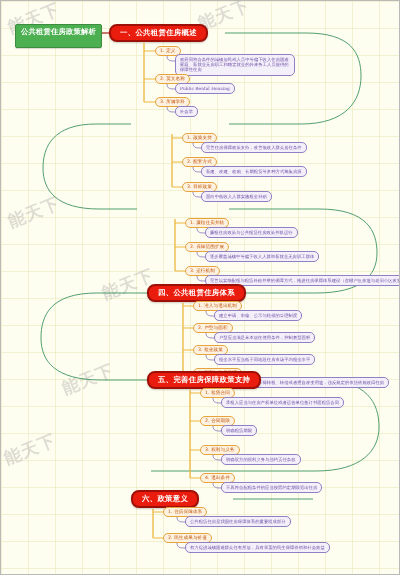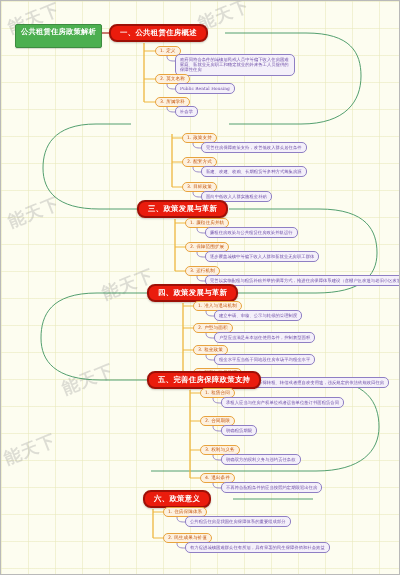--- a/index.html
+++ b/index.html
@@ -206,32 +206,31 @@
 
   <div class="sub-node" style="left:181px; top:132px;">1. 政策支持</div>
   <div class="leaf-node nowrap" style="left:200px; top:141px;">完善住房保障政策支持，改善低收入群众居住条件</div>
 
   <div class="sub-node" style="left:181px; top:156px;">2. 配套方式</div>
   <div class="leaf-node nowrap" style="left:200px; top:165px;">新建、改建、收购、长期租赁等多种方式筹集房源</div>
 
   <div class="sub-node" style="left:181px; top:181px;">3. 目标政策</div>
   <div class="leaf-node nowrap" style="left:200px; top:190px;">面向中低收入人群实施租金补贴</div>
 
-  <div class="sec-node" style="left:136px; top:199px;">三、政策发展与革新</div>
 
   <div class="sub-node" style="left:184px; top:217px;">1. 廉租住房并轨</div>
   <div class="leaf-node nowrap" style="left:204px; top:226px;">廉租住房政策与公共租赁住房政策并轨运行</div>
 
   <div class="sub-node" style="left:184px; top:241px;">2. 保障范围扩展</div>
   <div class="leaf-node nowrap" style="left:204px; top:250px;">逐步覆盖城镇中等偏下收入人群和新就业无房职工群体</div>
 
   <div class="sub-node" style="left:184px; top:265px;">3. 运行机制</div>
   <div class="leaf-node nowrap" style="left:204px; top:274px;">完善以实物配租与租赁补贴并举的保障方式，推进住房保障体系建设（含棚户区改造与老旧小区改造等）</div>
 
-  <div class="sec-node" style="left:146px; top:283px;">四、政策发展与革新</div>
+  <div class="sec-node" style="left:146px; top:283px;">四、公共租赁住房体系</div>
 
   <div class="sub-node" style="left:192px; top:300px;">1. 准入与退出机制</div>
   <div class="leaf-node nowrap" style="left:213px; top:309px;">建立申请、审核、公示与轮候的管理制度</div>
 
   <div class="sub-node" style="left:192px; top:322px;">2. 户型与面积</div>
   <div class="leaf-node nowrap" style="left:213px; top:331px;">户型应当满足基本居住使用条件，控制套型面积</div>
 
   <div class="sub-node" style="left:192px; top:344px;">3. 租金政策</div>
   <div class="leaf-node nowrap" style="left:213px; top:353px;">租金水平应当低于同地段住房市场平均租金水平</div>
 
@@ -245,21 +244,21 @@
 
   <div class="sub-node" style="left:199px; top:415px;">2. 合同期限</div>
   <div class="leaf-node nowrap" style="left:220px; top:424px;">明确租赁期限</div>
 
   <div class="sub-node" style="left:199px; top:444px;">3. 权利与义务</div>
   <div class="leaf-node nowrap" style="left:220px; top:453px;">明确双方的权利义务与违约责任条款</div>
 
   <div class="sub-node" style="left:199px; top:472px;">4. 退出条件</div>
   <div class="leaf-node nowrap" style="left:220px; top:481px;">不再符合配租条件的应当按照约定期限退出住房</div>
 
-  <div class="sec-node" style="left:130px; top:489px;margin-left:12px;">六、政策意义</div>
+  <div class="sec-node" style="left:130px; top:489px;">六、政策意义</div>
 
   <div class="sub-node" style="left:162px; top:506px;">1. 住房保障体系</div>
   <div class="leaf-node nowrap" style="left:184px; top:515px;">公共租赁住房是我国住房保障体系的重要组成部分</div>
 
   <div class="sub-node" style="left:162px; top:532px;">2. 民生成果与价值</div>
   <div class="leaf-node nowrap" style="left:184px; top:541px;">有力促进城镇困难群众住有所居，具有显著的民生保障价值和社会效益</div>
 
 </div>
 
 </body></html>

